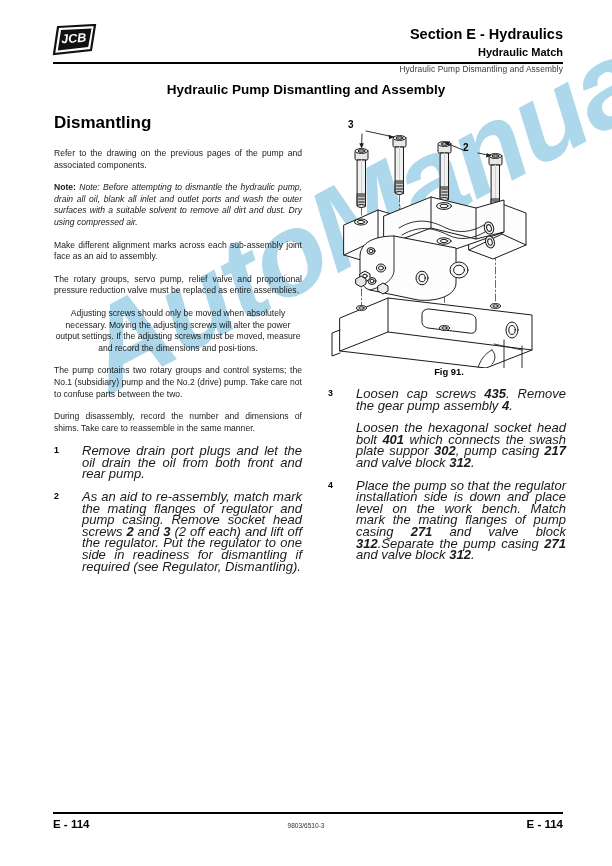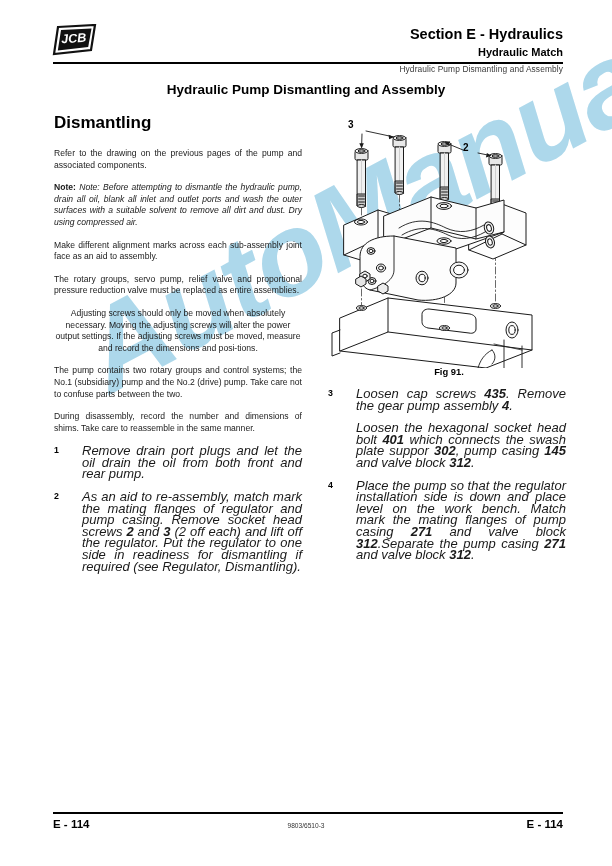--- a/index.html
+++ b/index.html
@@ -292,21 +292,21 @@
     </div>
   </div>
 
   <div class="column" id="right-column">
 
     <div style="height:272px"></div>
 
     <div class="step">
       <span class="num">3</span>
       <div class="body"><span>Loosen cap screws </span><span class="bold">435</span><span>. Remove the gear pump assembly </span><span class="bold">4</span><span>.</span></div>
-      <div class="body continued"><span>Loosen the hexagonal socket head bolt </span><span class="bold">401</span><span> which connects the swash plate suppor </span><span class="bold">302</span><span>, pump casing </span><span class="bold">145</span><span> and valve block </span><span class="bold">312</span><span>.</span></div>
+      <div class="body continued"><span>Loosen the hexagonal socket head bolt </span><span class="bold">401</span><span> which connects the swash plate suppor </span><span class="bold">302</span><span>, pump casing </span><span class="bold">217</span><span> and valve block </span><span class="bold">312</span><span>.</span></div>
     </div>
 
     <div class="step">
       <span class="num">4</span>
       <div class="body"><span>Place the pump so that the regulator installation side is down and place level on the work bench. Match mark the mating flanges of pump casing </span><span class="bold">271</span><span> and valve block </span><span class="bold">312</span><span>.Separate the pump casing </span><span class="bold">271</span><span> and valve block </span><span class="bold">312</span><span>.</span></div>
     </div>
   </div>
 
   <div id="figure">
     <svg width="240" height="250" viewBox="0 0 240 250" xmlns="http://www.w3.org/2000/svg">

